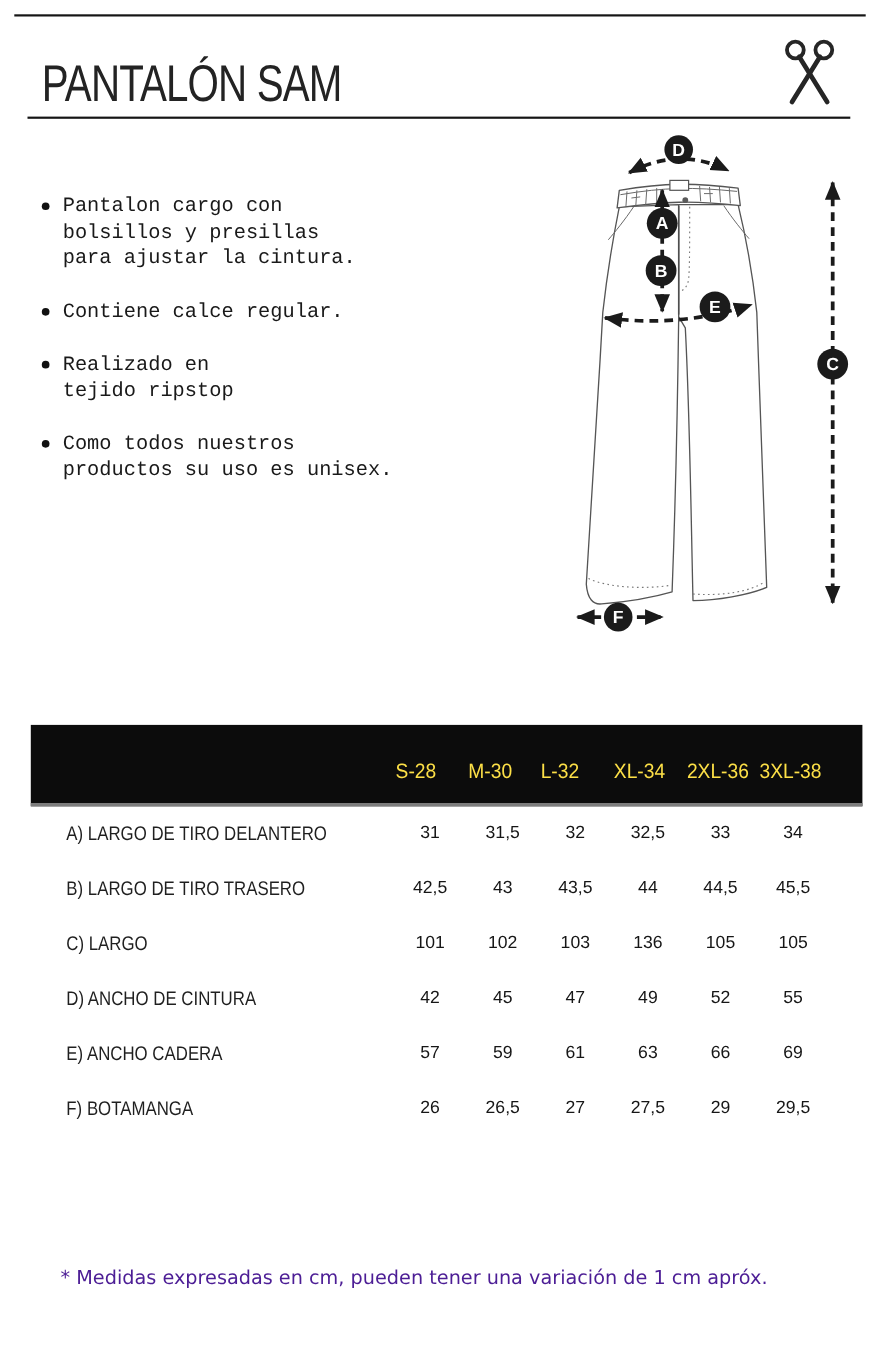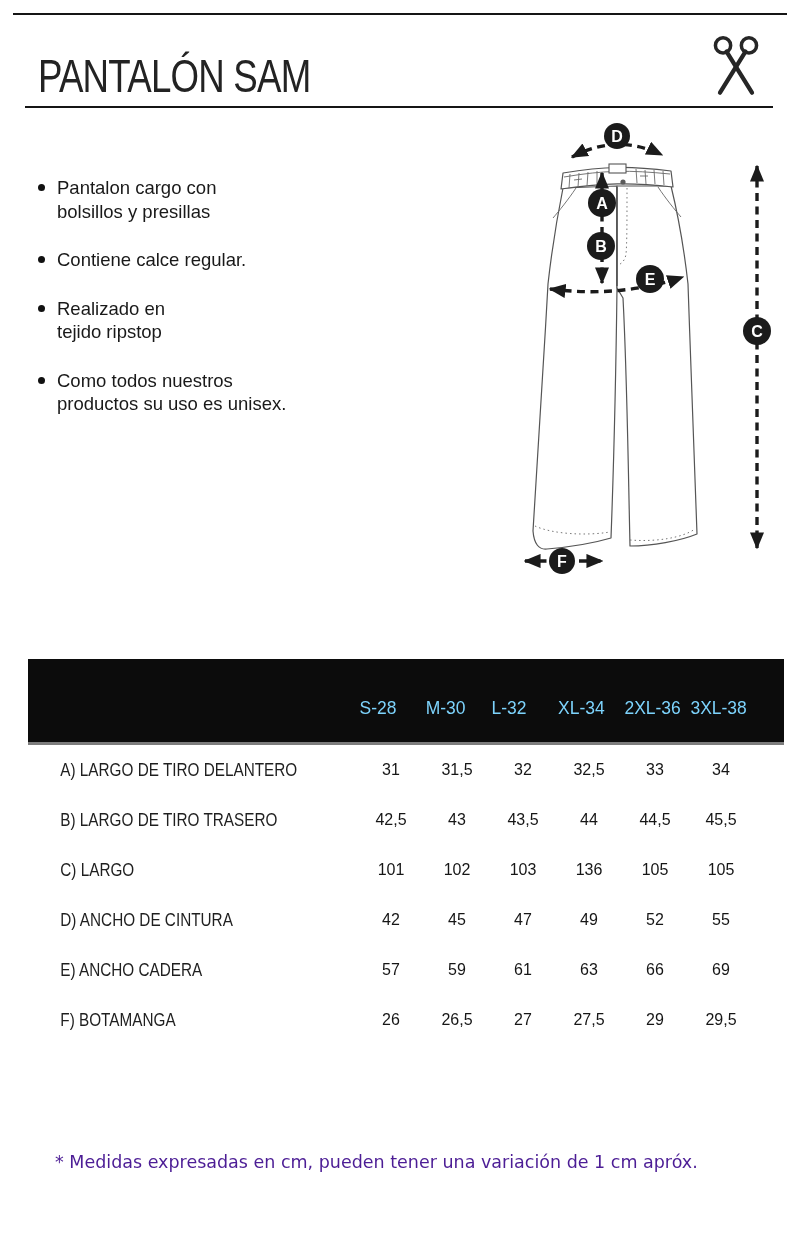--- a/index.html
+++ b/index.html
@@ -15,41 +15,41 @@
 
   .page-title {
     position:absolute; left:38px; top:48px;
     font-size:47px; letter-spacing:-1px; color:#232323; font-weight:400;
     transform:scaleX(0.78); transform-origin:left top; white-space:nowrap;
   }
   .scissors { position:absolute; left:705px; top:34px; width:62px; height:64px; }
 
   
   .bullets { position:absolute; left:36px; top:176px; width:340px;
-    font-family:Liberation Sans, sans-serif; font-size:18.5px; line-height:23.5px; color:#191919; }
+    font-family:Liberation Mono, monospace; font-size:18.5px; line-height:23.5px; color:#191919; }
   .bullet { display:flex; margin-bottom:25px; }
   .bullet .dot { flex:0 0 auto; width:7px; height:7px; border-radius:50%;
     background:#111; margin:8px 12px 0 2px; }
   .bullet .lines span { display:block; }
 
   
   .diagram { position:absolute; left:490px; top:118px; width:310px; height:470px; }
   .garment { stroke:#555; stroke-width:1.2; fill:#fff; stroke-linejoin:round; }
   .garment-thin { stroke:#666; stroke-width:0.9; fill:none; }
   .stitch { stroke:#777; stroke-width:1; fill:none; stroke-dasharray:1.5 3; }
   .measure { stroke:#1b1b1b; stroke-width:3.4; fill:none; stroke-dasharray:8 5.5; }
   .badge { fill:#1b1b1b; }
   .badge-letter { fill:#ffffff; font-family:"Liberation Sans",sans-serif;
     font-size:16px; font-weight:700; text-anchor:middle; }
 
   
   .size-table { position:absolute; left:28px; top:659px; width:756px; }
   .thead {
     display:grid; grid-template-columns:330px repeat(6,66px);
-    height:86px; align-items:center; background:#0c0c0c; color:#7dd3fc;
+    height:74px; align-items:center; background:#0c0c0c; color:#fde047;
     border-bottom:3px solid #7d7d7d;
   }
   .thead .size-cell { text-align:center; font-size:19px; position:relative; top:7px;
     display:inline-block; transform:scaleX(0.92); }
   .trow {
     display:grid; grid-template-columns:330px repeat(6,66px);
     height:50px; align-items:center;
   }
   .trow .rlabel { padding-left:38px; font-size:18px; color:#1f1f1f; white-space:nowrap;
     transform:scaleX(0.85); transform-origin:left center; }
@@ -75,20 +75,21 @@
   </svg>
 
   <div class="rule title-rule"></div>
 
   <div class="bullets">
     <div class="bullet">
       <span class="dot"></span>
       <span class="lines">
         <span>Pantalon cargo con</span>
         <span>bolsillos y presillas</span>
+        <span>para ajustar la cintura.</span>
       </span>
     </div>
     <div class="bullet">
       <span class="dot"></span>
       <span class="lines">
         <span>Contiene calce regular.</span>
       </span>
     </div>
     <div class="bullet">
       <span class="dot"></span>

